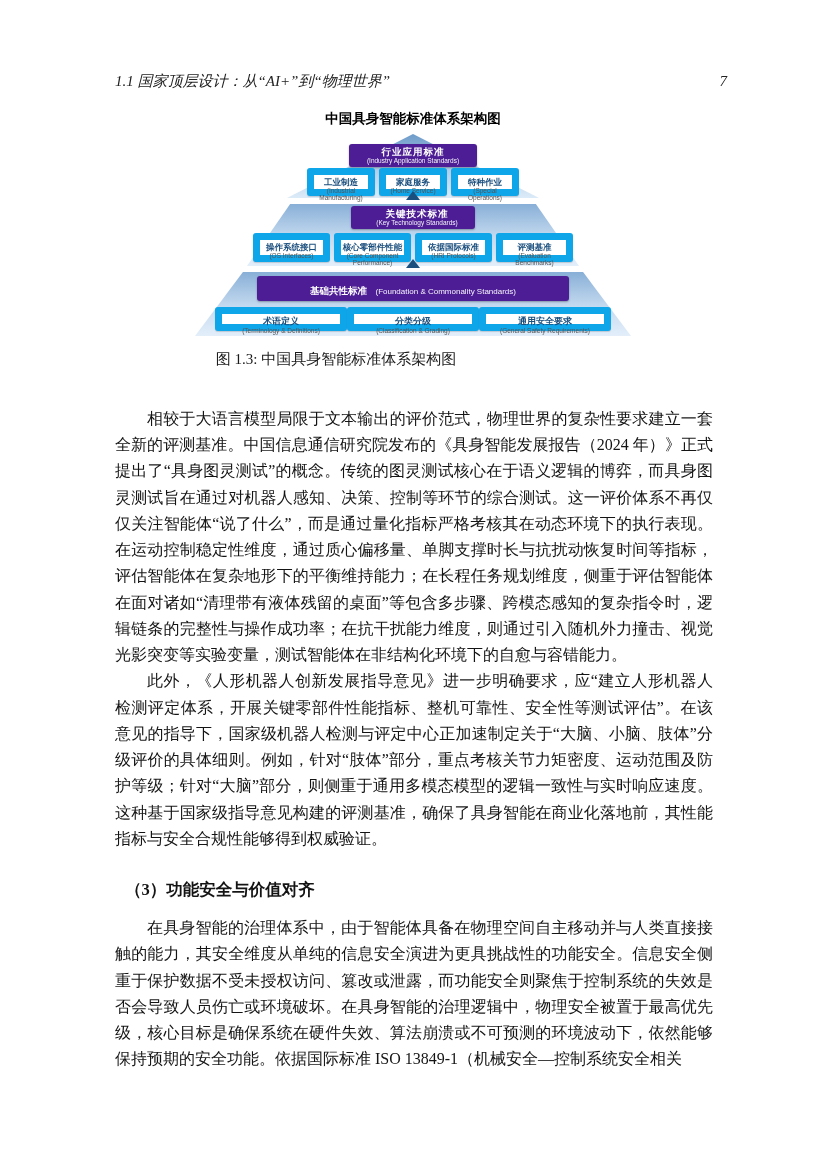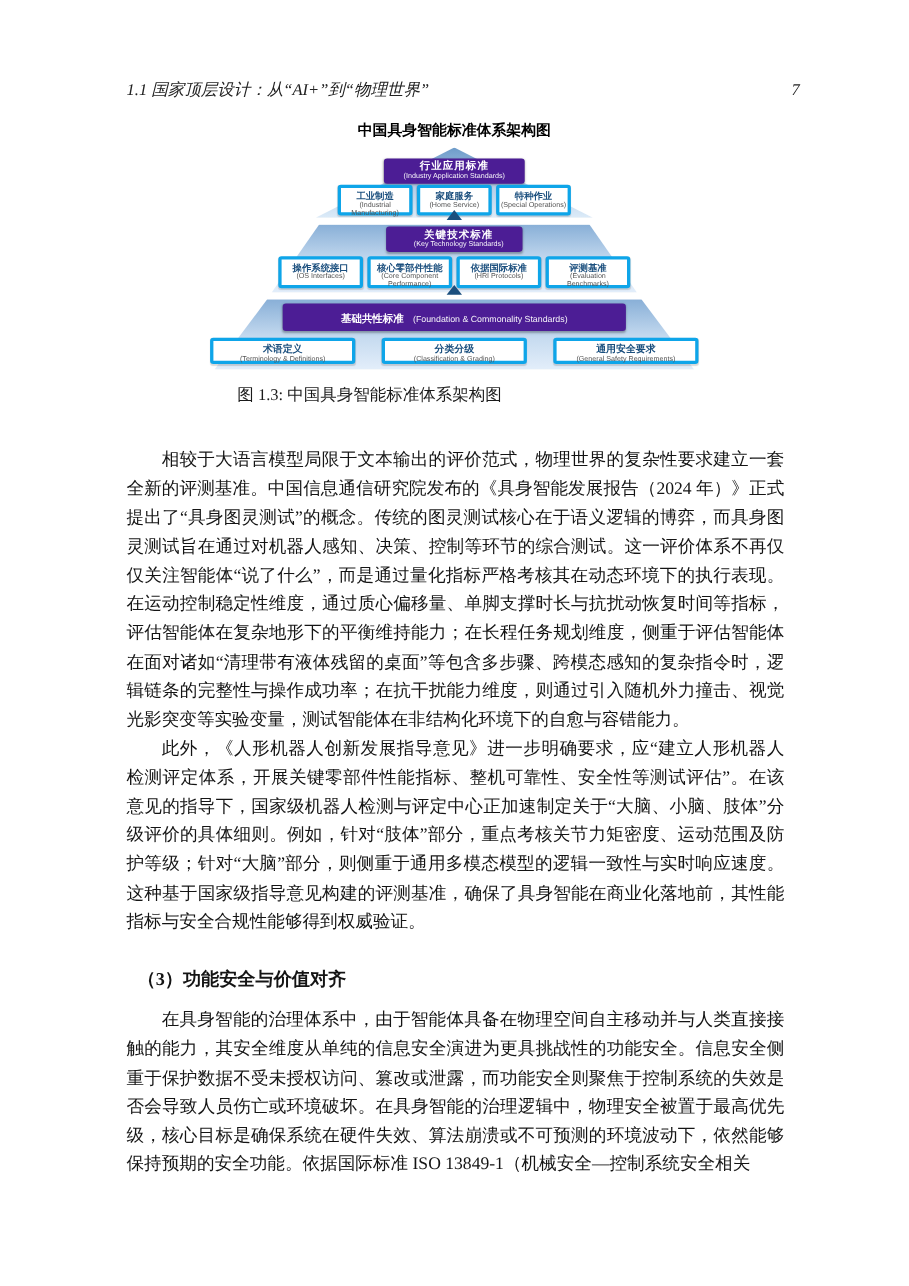--- a/index.html
+++ b/index.html
@@ -54,23 +54,23 @@
   .layer-header.inline .lh-zh, .layer-header.inline .lh-en { display:inline; letter-spacing:0; }
   .layer-header.inline .lh-en { font-size:8px; margin-left:4px; }
   .layer-header.inline .lh-zh { font-size:9.5px; }
 
   .boxes {
     position:absolute; left:50%; transform:translateX(-50%);
     display:flex; z-index:2;
   }
   .layer-top .boxes { bottom:2px; gap:4px; }
   .layer-mid .boxes { bottom:4px; gap:4px; }
-  .layer-bot .boxes { bottom:5px; gap:24px; }
+  .layer-bot .boxes { bottom:5px; gap:0; }
   .pbox {
-    background:#fff; border:3px solid #0ea5e9; border-radius:3px;
+    background:#fff; border:7px solid #0ea5e9; border-radius:3px;
     text-align:center; padding:2px 1px;
     font-family:"Liberation Sans","DejaVu Sans",sans-serif;
     box-shadow:0 1px 1px rgba(0,0,0,0.15);
   }
   .layer-top .pbox { width:68px;  height:28px; }
   .layer-mid .pbox { width:77px;  height:29px; }
   .layer-bot .pbox { width:132px; height:24px; }
   .pb-zh { font-size:8.5px; font-weight:bold; color:#1b4f7e; line-height:1.2; }
   .layer-bot .pb-zh { font-size:9px; }
   .pb-en { font-size:6.5px; color:#555; line-height:1.1; }

